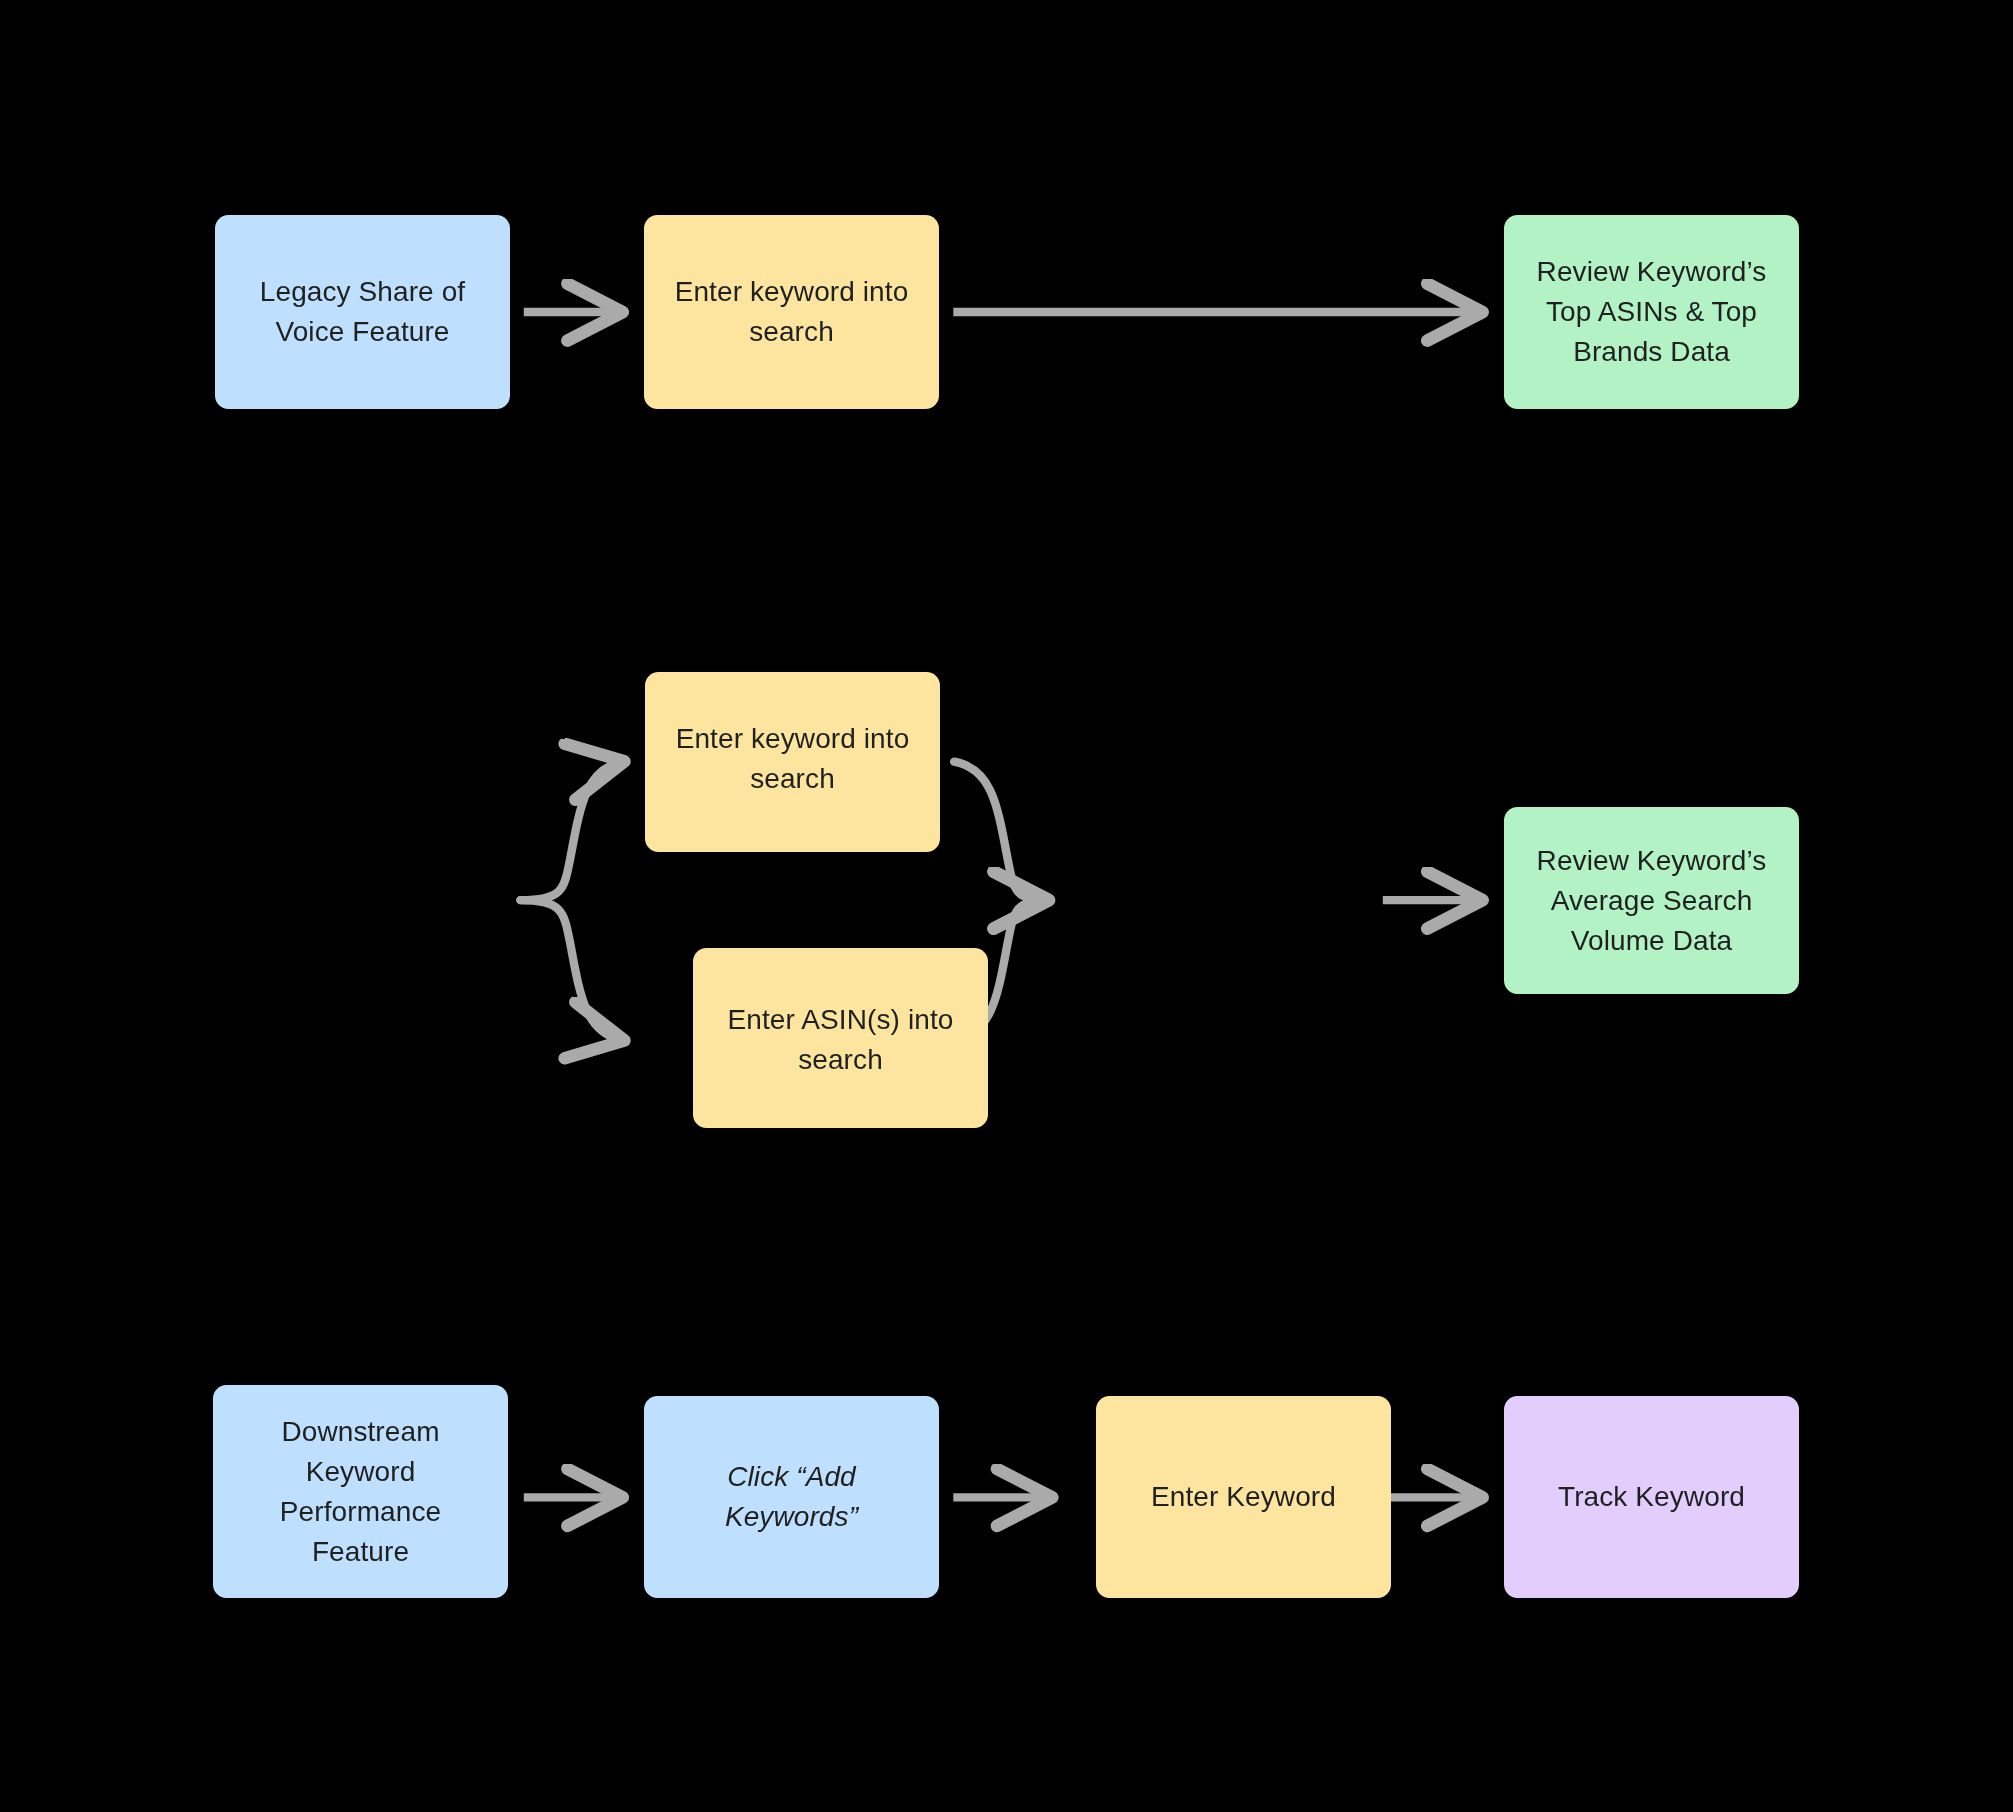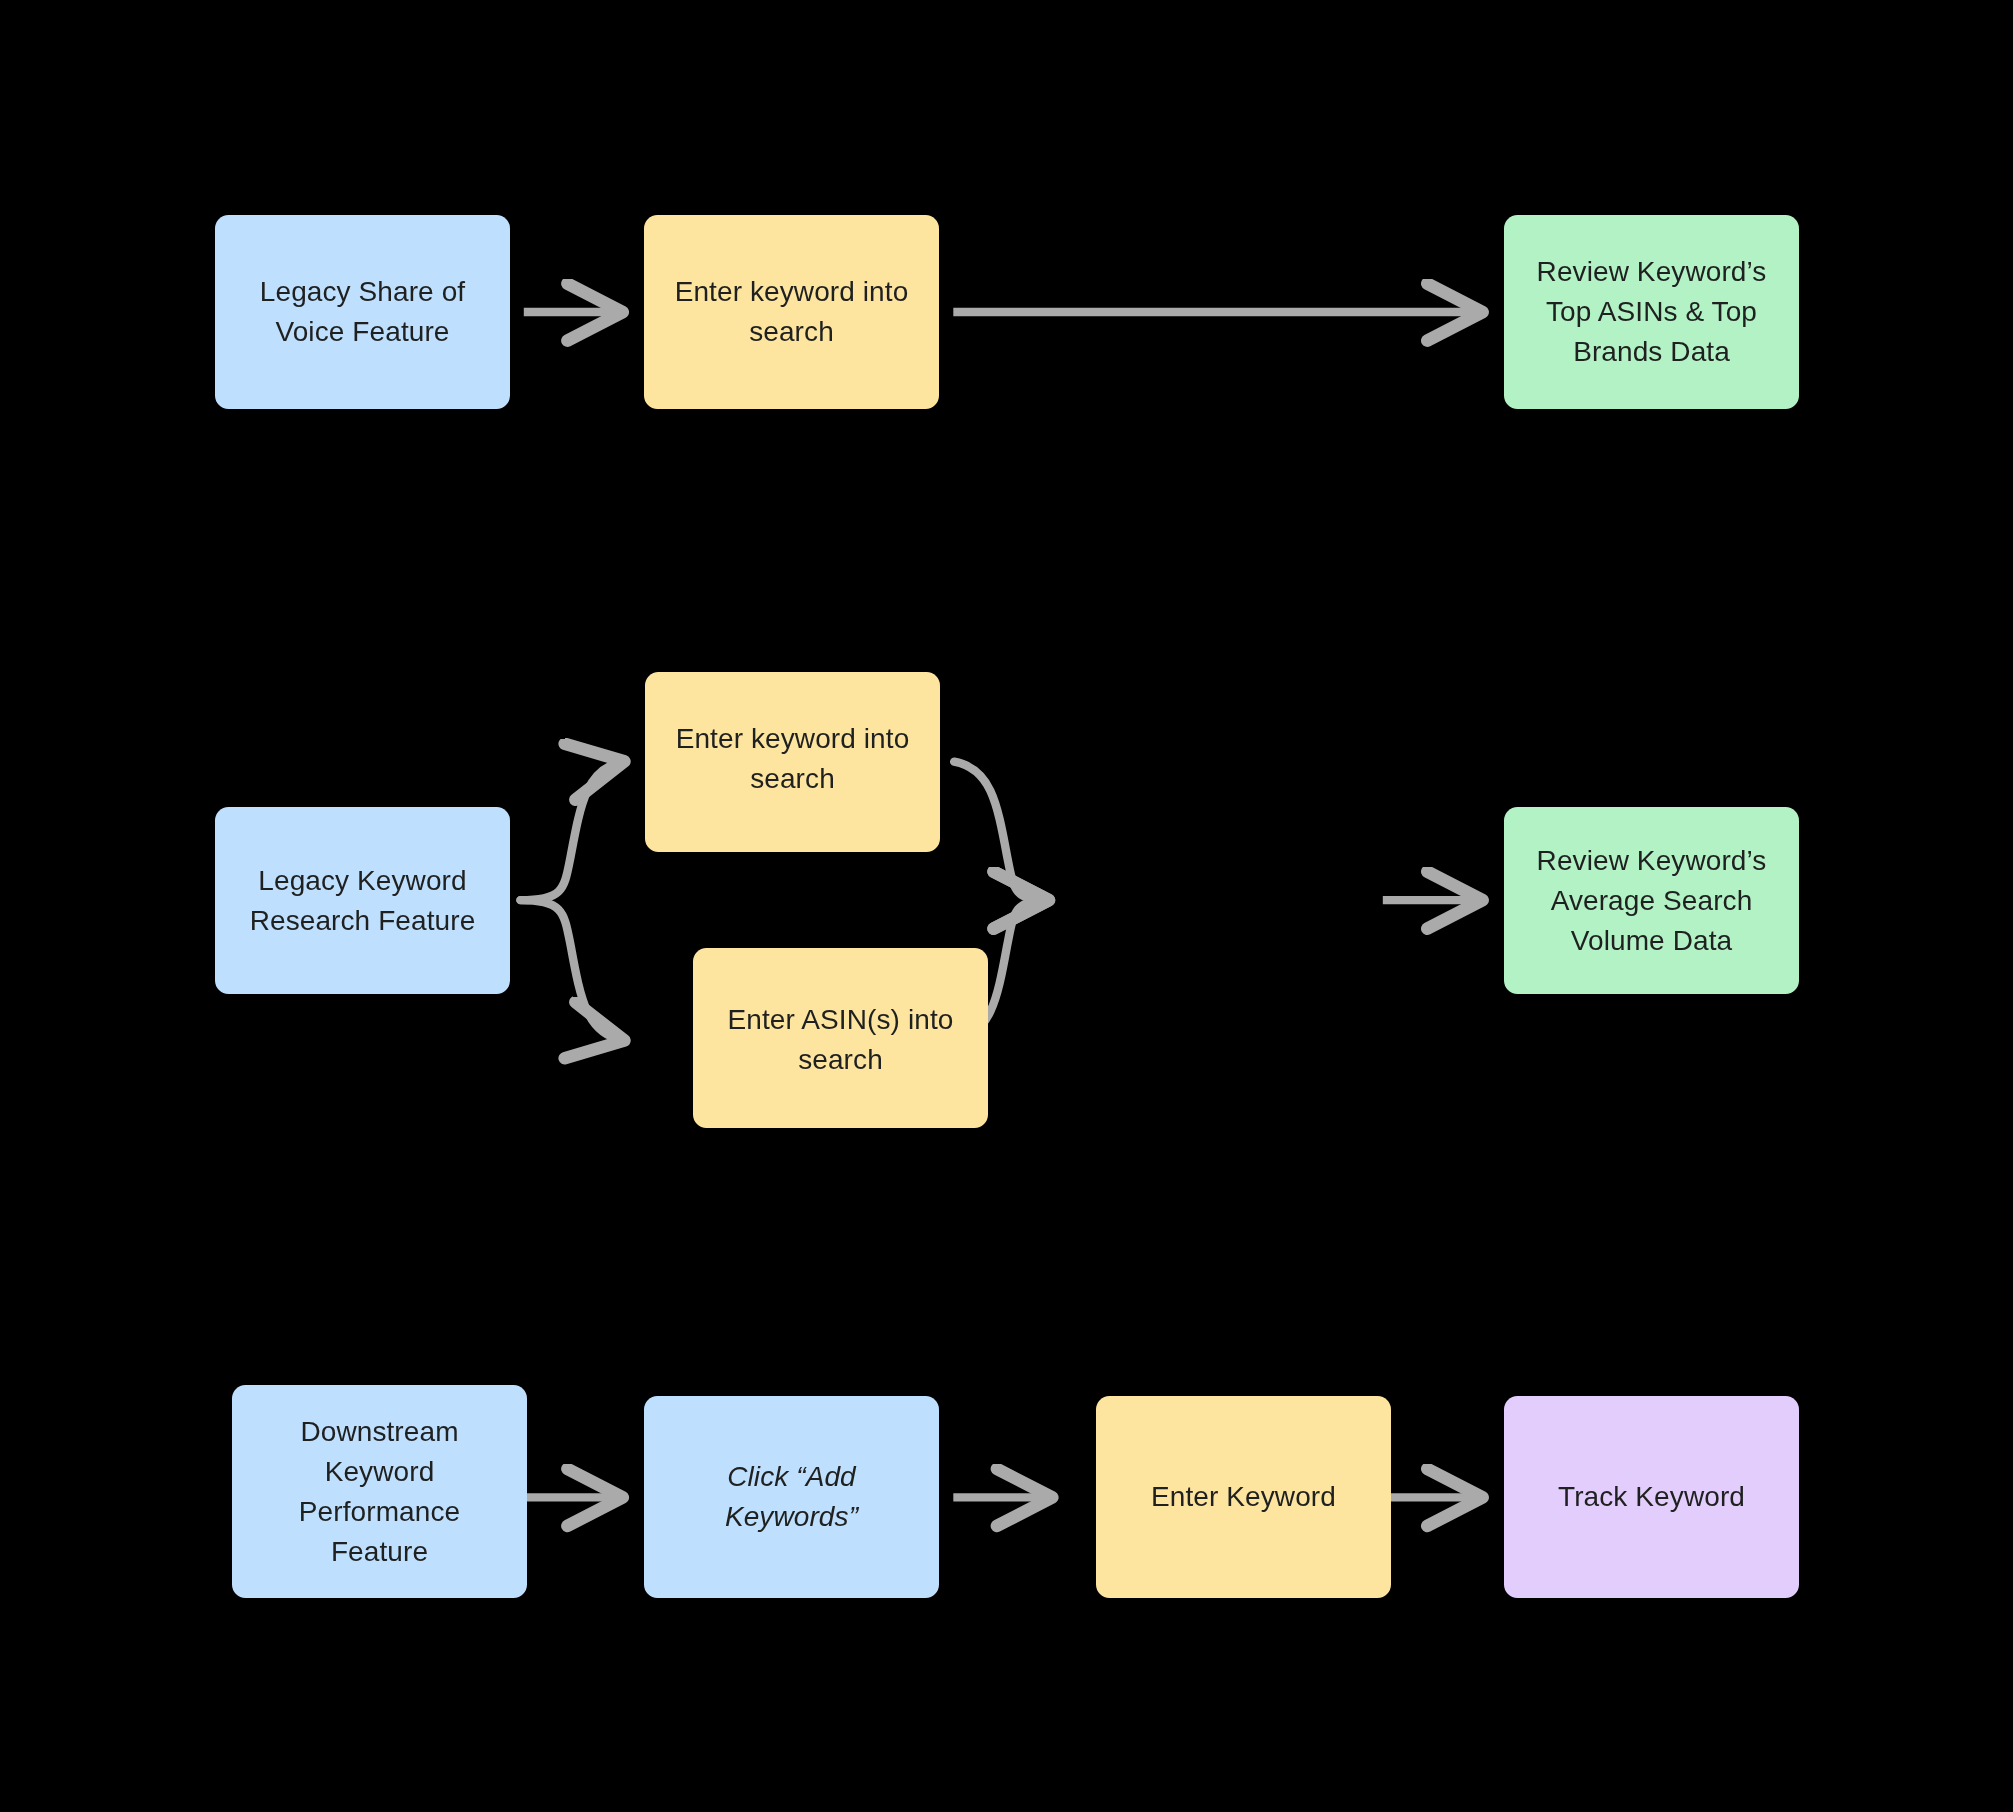--- a/index.html
+++ b/index.html
@@ -116,43 +116,39 @@
     <span class="node-label">Enter keyword into
 search</span>
   </div>
 
   <div class="node" style="left:1504px; top:215px; width:295px; height:194px; background:#B2F2C4;">
     <span class="node-label">Review Keyword’s
 Top ASINs &amp; Top
 Brands Data</span>
   </div>
 
-  <div class="node" style="left:215px; top:807px; width:295px; height:187px; background:#BEDFFD;">
-    <span class="node-label">Legacy Keyword
-Research Feature</span>
-  </div>
 
   <div class="node top-text" style="left:645px; top:672px; width:295px; height:180px; background:#FDE5A0; padding-top:47px;">
     <span class="node-label">Enter keyword into
 search</span>
   </div>
 
   <div class="node top-text" style="left:645px; top:948px; width:295px; height:180px; background:#FDE5A0; padding-top:52px;margin-left:48px;">
     <span class="node-label">Enter ASIN(s) into
 search</span>
   </div>
 
 
   <div class="node" style="left:1504px; top:807px; width:295px; height:187px; background:#B2F2C4;">
     <span class="node-label">Review Keyword’s
 Average Search
 Volume Data</span>
   </div>
 
-  <div class="node" style="left:232px; top:1385px; width:295px; height:213px; background:#BEDFFD;">
+  <div class="node" style="left:213px; top:1385px; width:295px; height:213px; background:#BEDFFD;">
     <span class="node-label">Downstream
 Keyword
 Performance
 Feature</span>
   </div>
 
   <div class="node" style="left:644px; top:1396px; width:295px; height:202px; background:#BEDFFD;font-style:italic;">
     <span class="node-label">Click “Add
 Keywords”</span>
   </div>

